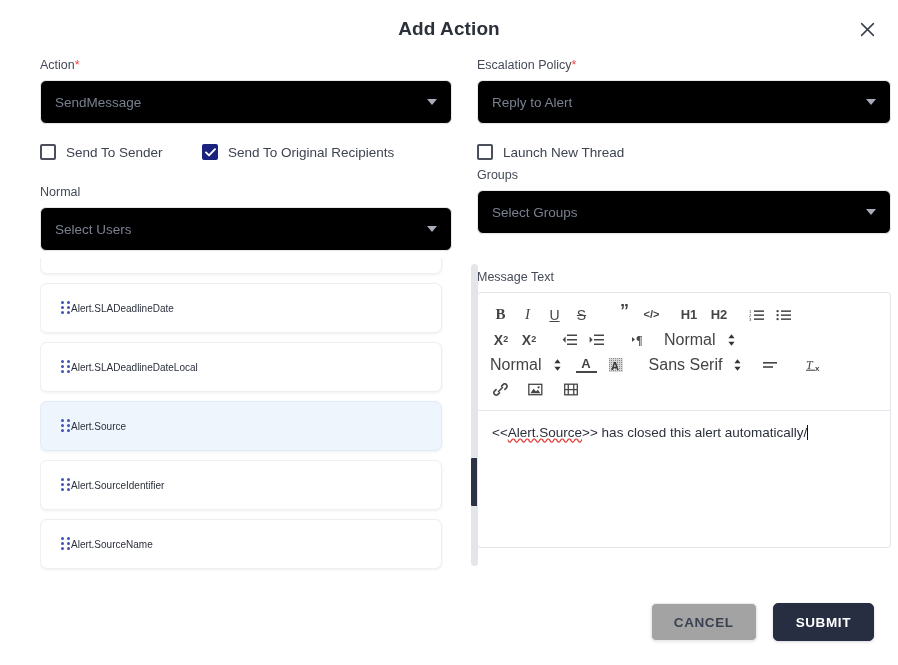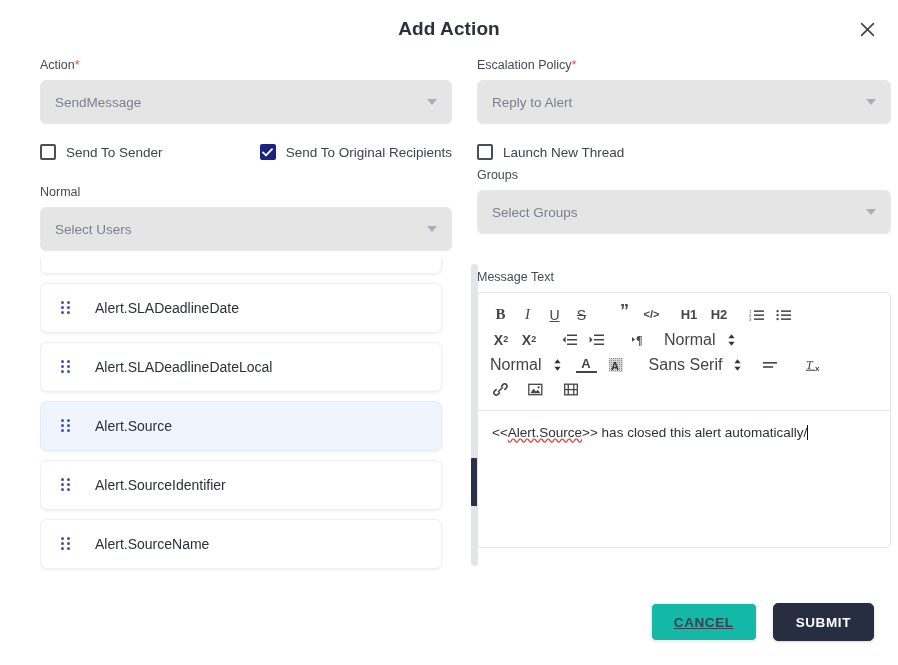--- a/index.html
+++ b/index.html
@@ -45,38 +45,38 @@
 
   .field-label {
     font-size: 12.5px; color: #444a57;
     margin-bottom: 8px; display: block; line-height: 14px;
   }
   .req { color: #f2453d; font-size: 12.5px; }
 
   .select-box {
     height: 44px; width: 100%;
     border: 1px solid #e6e8ec; border-radius: 6px;
-    background: #e5e5e5;
+    background: #000000;
     display: flex; align-items: center;
     padding: 0 14px;
     font-size: 13.5px; color: #7a8090;
     position: relative;
     cursor: pointer;
     box-shadow: 0 1px 1px rgba(16,24,40,.02);
   }
   .select-box .caret {
     position: absolute; right: 14px; top: 50%; transform: translateY(-50%);
     width: 0; height: 0;
     border-left: 5px solid transparent;
     border-right: 5px solid transparent;
     border-top: 6px solid #a8adb9;
   }
 
   
-  .cb-row { display: flex; align-items: center; margin-top: 18px; height: 20px; justify-content: space-between; }
+  .cb-row { display: flex; align-items: center; margin-top: 18px; height: 20px; }
   .cb-item { display: flex; align-items: center; cursor: pointer; }
   .cb {
     width: 16px; height: 16px; border: 2px solid #4a4f5c;
     border-radius: 2px; background: #fff;
     display: flex; align-items: center; justify-content: center;
     flex: 0 0 auto;
   }
   .cb.checked { background: #1a237e; border-color: #1a237e; }
   .cb.checked svg { display: block; }
   .cb svg { display: none; }
@@ -100,21 +100,21 @@
   }
   .drag-item.selected { background: #eef5fd; border-color: #e2ecf8; }
   .drag-handle {
     width: 10px; height: 14px; flex: 0 0 auto;
     display: grid; grid-template-columns: 3px 3px; grid-template-rows: 3px 3px 3px;
     gap: 2px 3px;
   }
   .drag-handle i {
     width: 3px; height: 3px; background: #3f51b5; border-radius: 50%; display:block;
   }
-  .drag-label { font-size: 14px; color: #2b303b; margin-left: 24px; }
+  .drag-label { font-size: 10px; color: #2b303b; }
 
   .list-scrollbar {
     position: absolute; left: 431px; top: 6px;
     width: 7px; height: 302px;
     background: #e3e5e9; border-radius: 4px;
   }
   .list-scrollbar .thumb {
     position: absolute; left: 0; top: 194px;
     width: 7px; height: 48px;
     background: #2b3245; border-radius: 1px;
@@ -171,24 +171,23 @@
     position: absolute; right: 24px; bottom: 24px;
     display: flex; align-items: center; gap: 16px;
   }
   .btn {
     height: 38px; border-radius: 5px; font-size: 13.5px;
     letter-spacing: .6px; font-weight: bold;
     display: flex; align-items: center; justify-content: center;
     cursor: pointer; padding: 0 22px;
   }
   .btn-cancel {
-    background: #14b8a6; color: #3b4150;
+    background: #a3a3a3; color: #3b4150;
     border: 1px solid #ececf0;
     box-shadow: 0 1px 3px rgba(16,24,40,.10);
-    text-decoration: underline;
   }
   .btn-submit {
     background: #272e42; color: #fff; border: 1px solid #272e42;
     box-shadow: 0 1px 3px rgba(16,24,40,.18);
   }
 </style>
 </head>
 <body>
 
 <div class="modal">

